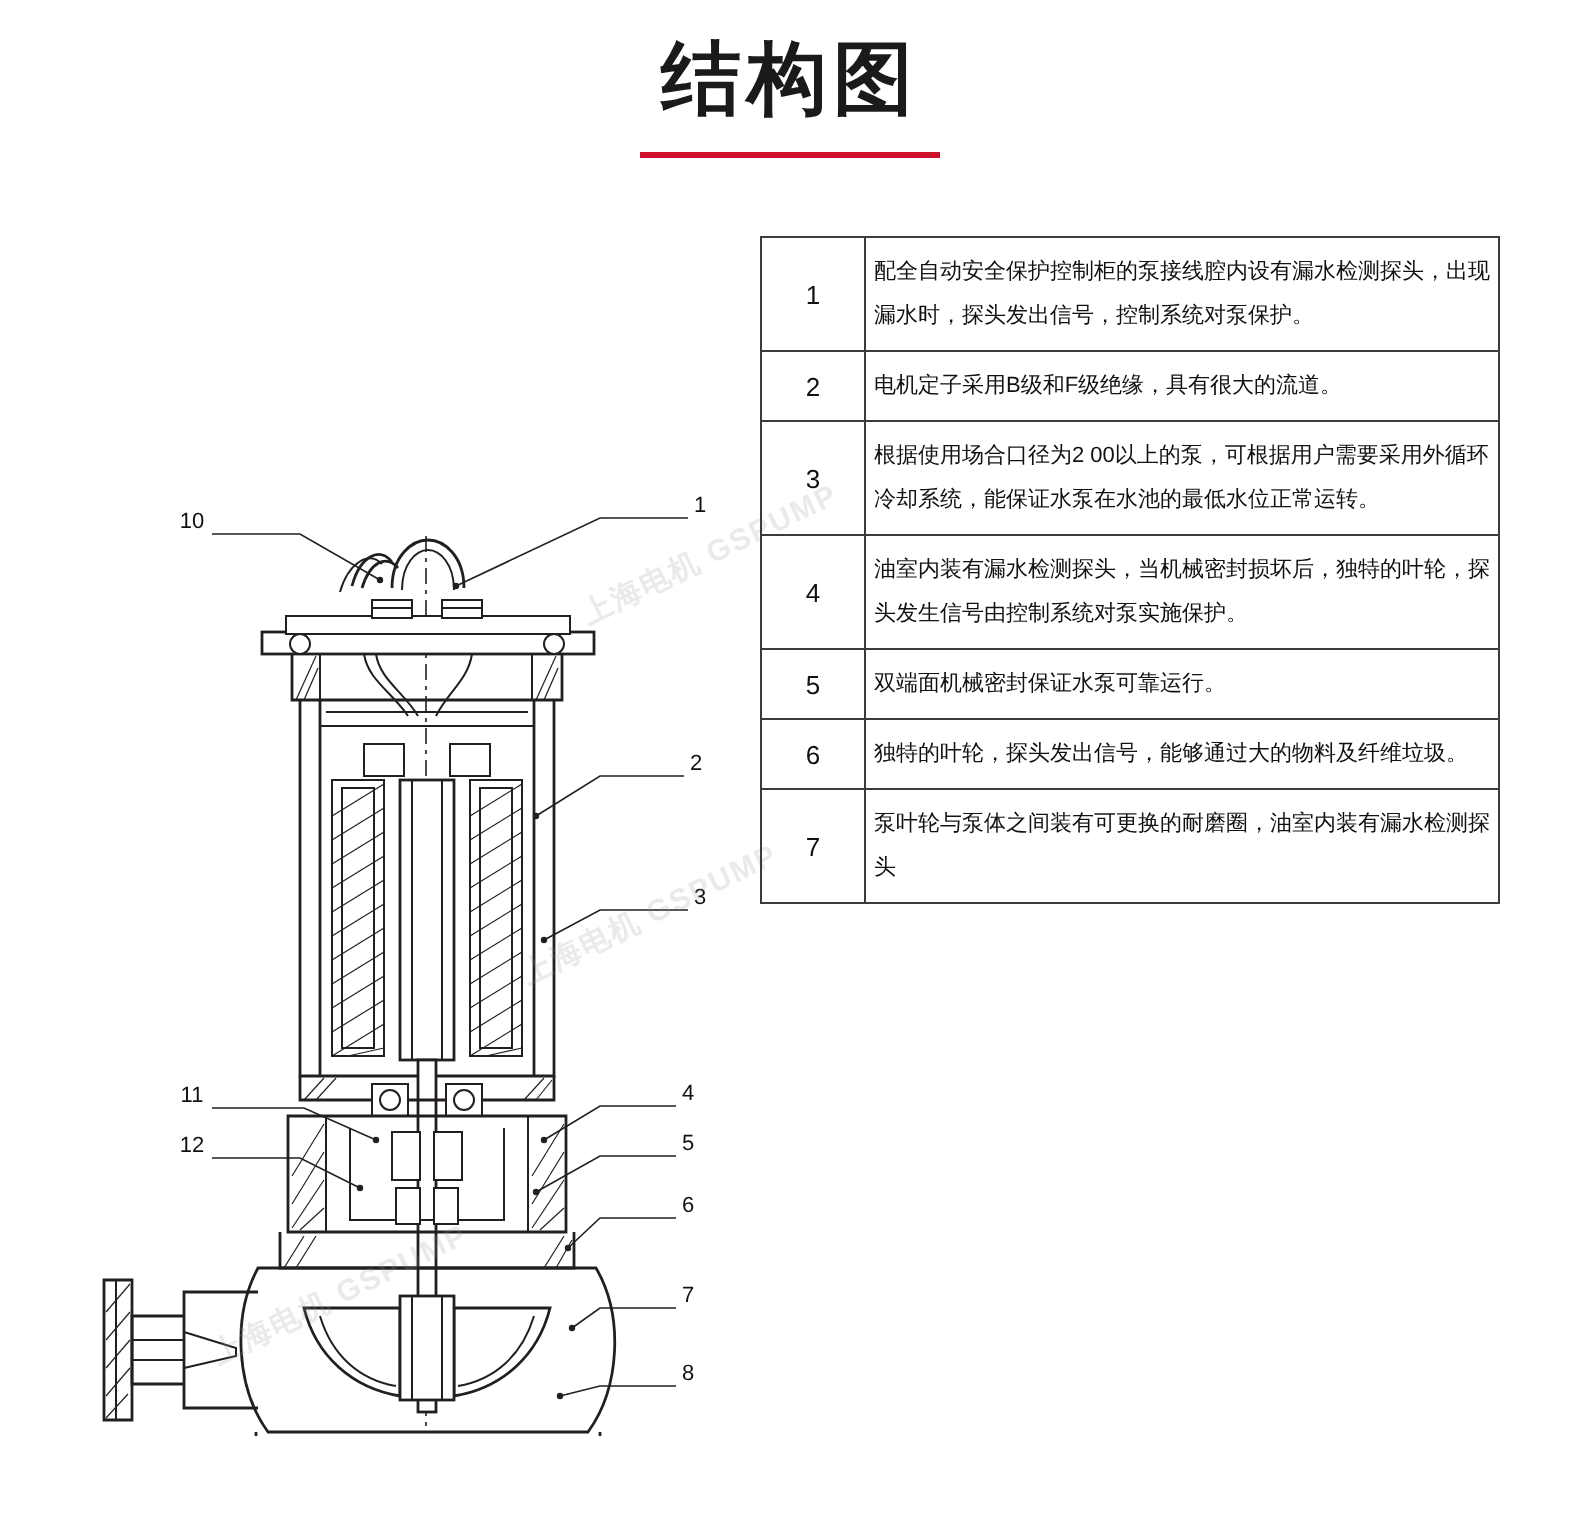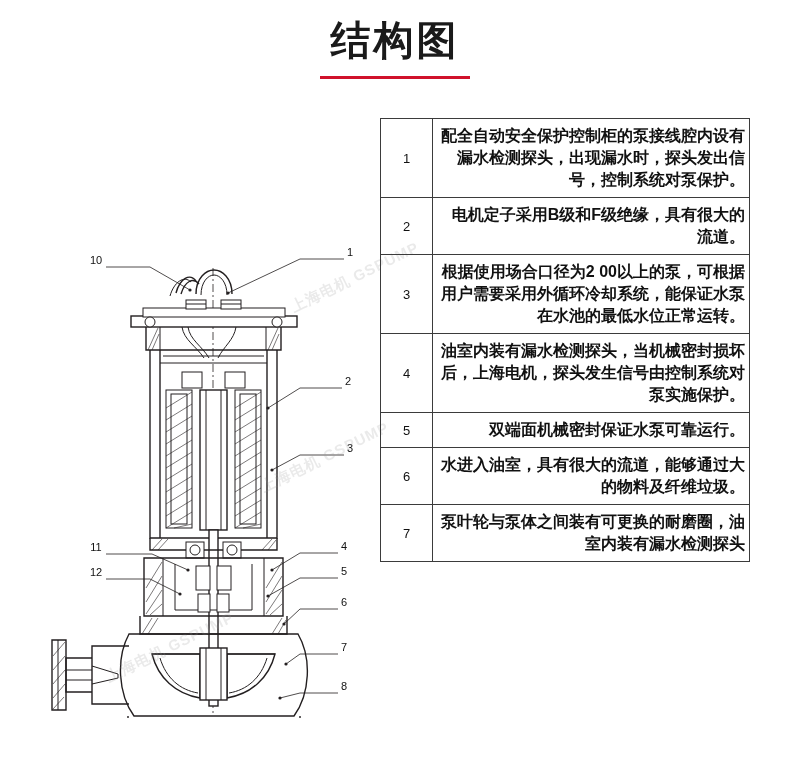--- a/index.html
+++ b/index.html
@@ -67,26 +67,25 @@
     vertical-align: middle;
     padding: 6px 4px;
   }
   td.num {
     width: 52px;
     text-align: center;
     font-size: 13px;
     color: #111;
   }
   td.desc {
-    text-align: right;
-    font-size: 16px;
+    text-align: left;
+    font-size: 11px;
     line-height: 22px;
     color: #111;
     padding: 7px 12px;
-    font-weight: bold;
   }
   
   svg.drawing { display: block; }
   .ln { stroke: #231f20; fill: none; }
   .thin { stroke-width: 1; }
   .med { stroke-width: 1.4; }
   .hatch-l { stroke: #231f20; stroke-width: 0.6; }
   .fillw { fill: #ffffff; }
   .lbl {
     font-family: "Liberation Sans", sans-serif;
@@ -375,29 +374,29 @@
           <tr>
             <td class="num">2</td>
             <td class="desc">电机定子采用B级和F级绝缘，具有很大的流道。</td>
           </tr>
           <tr>
             <td class="num">3</td>
             <td class="desc">根据使用场合口径为2 00以上的泵，可根据用户需要采用外循环冷却系统，能保证水泵在水池的最低水位正常运转。</td>
           </tr>
           <tr>
             <td class="num">4</td>
-            <td class="desc">油室内装有漏水检测探头，当机械密封损坏后，上海电机，探头发生信号由控制系统对泵实施保护。</td>
+            <td class="desc">油室内装有漏水检测探头，当机械密封损坏后，独特的叶轮，探头发生信号由控制系统对泵实施保护。</td>
           </tr>
           <tr>
             <td class="num">5</td>
             <td class="desc">双端面机械密封保证水泵可靠运行。</td>
           </tr>
           <tr>
             <td class="num">6</td>
-            <td class="desc">水进入油室，具有很大的流道，能够通过大的物料及纤维垃圾。</td>
+            <td class="desc">独特的叶轮，探头发出信号，能够通过大的物料及纤维垃圾。</td>
           </tr>
           <tr>
             <td class="num">7</td>
             <td class="desc">泵叶轮与泵体之间装有可更换的耐磨圈，油室内装有漏水检测探头</td>
           </tr>
         </tbody>
       </table>
     </div>
   </div>
 </div>

